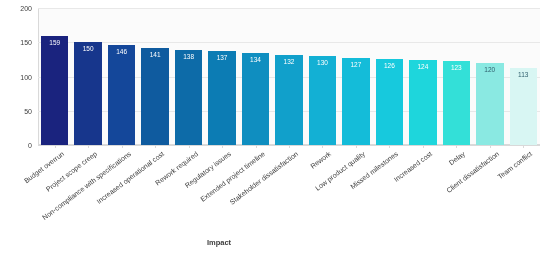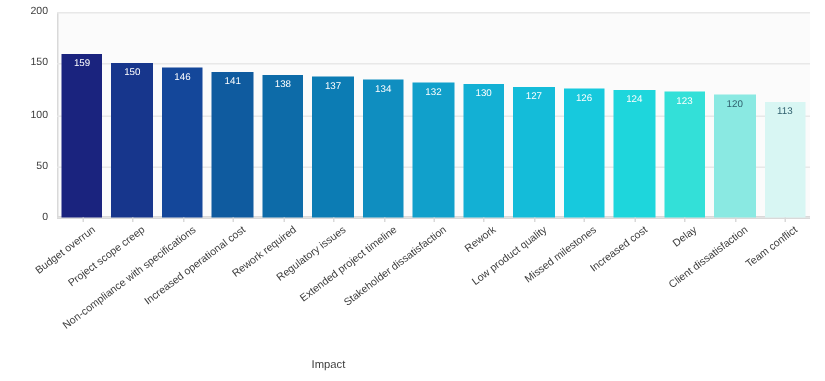--- a/index.html
+++ b/index.html
@@ -56,20 +56,21 @@
     transform: translateY(-50%);
   }
   .x-axis-title {
     position: absolute;
     left: 0;
     top: 238px;
     width: 438px;
     text-align: center;
     font-size: 7.5px;
     color: #3c3c3c;
+    font-weight: bold;
   }
   .bar-label {
     position: absolute;
     left: 0;
     right: 0;
     text-align: center;
     font-size: 6.5px;
     color: #ffffff;
     top: 3px;
   }

